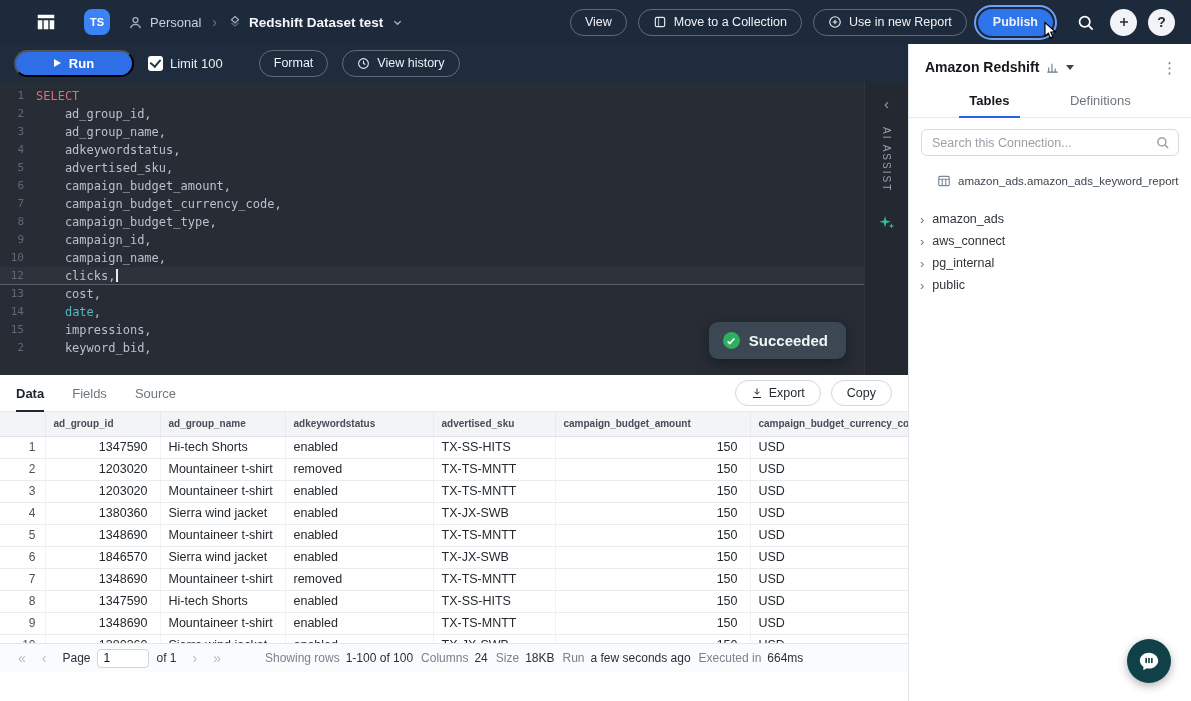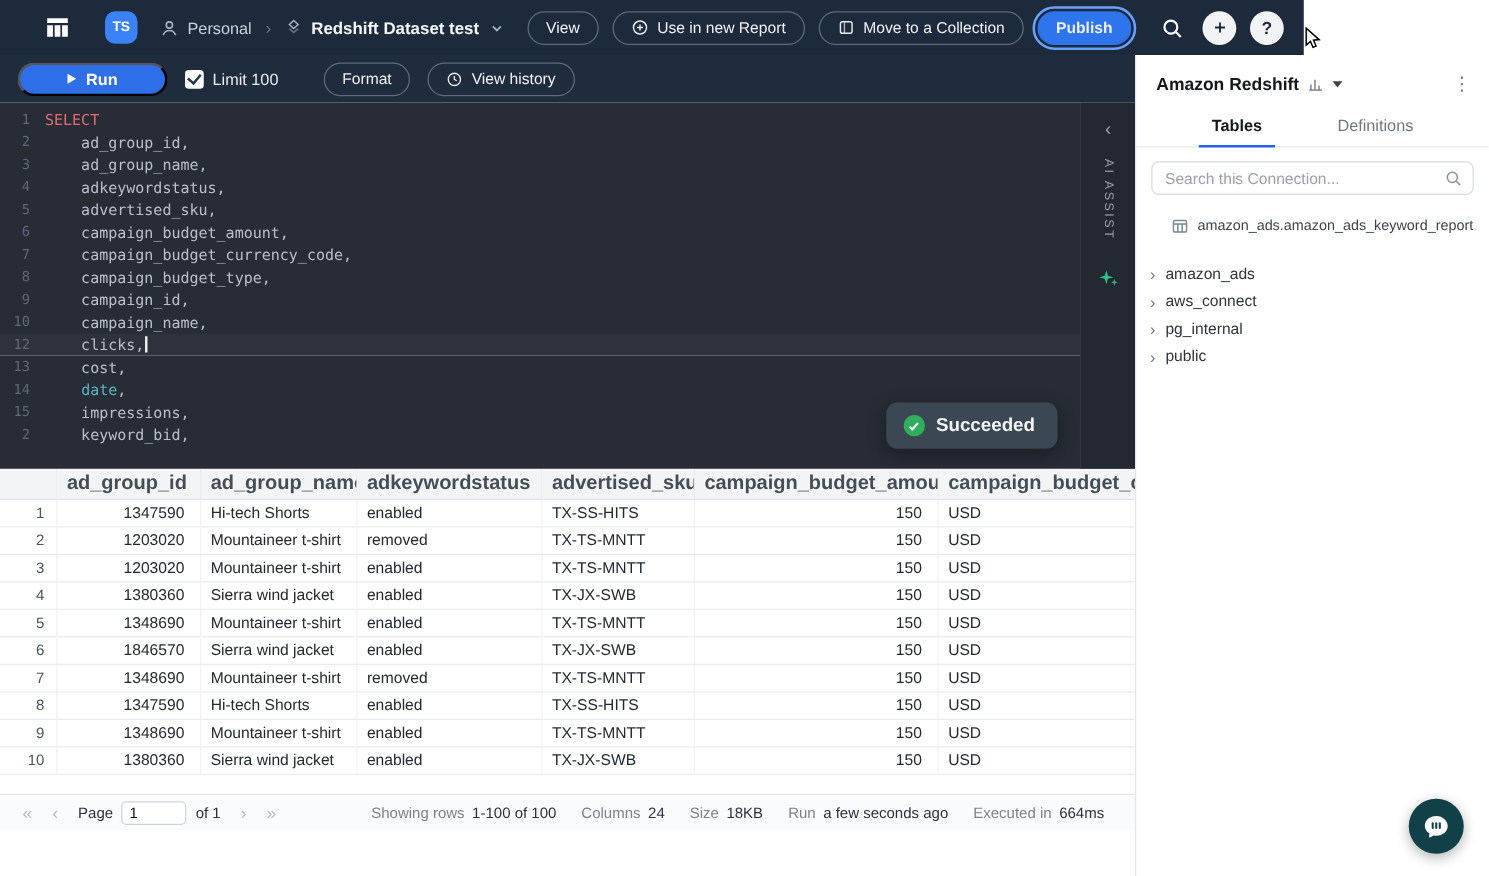--- a/index.html
+++ b/index.html
@@ -1,19 +1,19 @@
 <!DOCTYPE html>
 <html><head>
 <meta charset="utf-8">
 <style>
   * { box-sizing: border-box; margin: 0; padding: 0; }
   html,body { width:1191px; height:701px; overflow:hidden; font-family:"Liberation Sans",sans-serif; background:#fff; position:relative; }
 
   
-  .topbar { position:absolute; top:0; left:0; width:1043px; height:44px; background:#1d2a3b; display:flex; align-items:center; padding:0 16px 0 34px; z-index:20; }
+  .topbar { position:absolute; top:0; left:0; width:1191px; height:44px; background:#1d2a3b; display:flex; align-items:center; padding:0 16px 0 34px; z-index:20; }
   .logo { width:24px; height:24px; display:flex; align-items:center; justify-content:center; cursor:pointer; }
   .avatar { width:26px; height:26px; border-radius:8px; background:#3b82f6; color:#fff; font-size:11px; font-weight:700; display:flex; align-items:center; justify-content:center; margin-left:26px; }
   .crumb { display:flex; align-items:center; gap:7px; margin-left:18px; color:#c9d1da; font-size:13px; }
   .crumb .sep { color:#6d7886; font-size:14px; margin:0 4px; }
   .doc-title { color:#f4f6f8; font-weight:600; font-size:13.5px; }
   .tb-right { margin-left:auto; display:flex; align-items:center; gap:11px; }
   .pill { height:27px; border:1px solid rgba(255,255,255,.3); border-radius:14px; background:transparent; color:#eef1f5; font-size:12.5px; display:flex; align-items:center; gap:7px; padding:0 14px; cursor:pointer; white-space:nowrap; }
   .pill.primary { background:#2e74ea; border-color:#2e74ea; font-weight:600; outline:2px solid #6ba0ff; outline-offset:2px; margin-right:8px; }
   .circle-btn { width:27px; height:27px; border-radius:50%; background:#f1f3f6; display:flex; align-items:center; justify-content:center; color:#1d2a3b; font-size:14px; font-weight:700; cursor:pointer; }
   .circle-btn.ghost { background:transparent; }
@@ -51,32 +51,32 @@
   .results { flex:none; height:297px; background:#fff; display:flex; flex-direction:column; }
   .results-tabs { height:37px; flex:none; display:flex; align-items:center; gap:28px; padding:0 16px; border-bottom:1px solid #e7eaee; }
   .r-tab { font-size:13px; color:#6e7680; cursor:pointer; position:relative; height:100%; display:flex; align-items:center; }
   .r-tab.active { color:#1d242c; font-weight:700; }
   .r-tab.active::after { content:""; position:absolute; left:0; right:0; bottom:-1px; height:2px; background:#20262e; }
   .r-actions { margin-left:auto; display:flex; gap:10px; }
   .r-btn { height:26px; border:1px solid #d3d8de; border-radius:14px; background:#fff; color:#1f2730; font-size:12.5px; display:flex; align-items:center; gap:6px; padding:0 15px; cursor:pointer; }
 
   .grid-wrap { height:260px; overflow:hidden; }
   table.grid { border-collapse:collapse; table-layout:fixed; width:908px; }
-  .grid th { height:24px; background:#f2f4f6; border-bottom:1px solid #dfe3e8; border-right:1px solid #e7eaee; font-size:16px; font-weight:600; color:#454d57; text-align:left; padding-left:8px; overflow:hidden; white-space:nowrap; }
+  .grid th { height:24px; background:#f2f4f6; border-bottom:1px solid #dfe3e8; border-right:1px solid #e7eaee; font-size:10px; font-weight:600; color:#454d57; text-align:left; padding-left:8px; overflow:hidden; white-space:nowrap; }
   .grid td { height:22px; border-bottom:1px solid #e9ecef; border-right:1px solid #f0f2f5; font-size:12.5px; color:#23292f; padding-left:8px; overflow:hidden; white-space:nowrap; }
   .grid td:nth-child(1) { text-align:right; padding:0 9px 0 0; color:#4a525c; font-size:12px; }
   .grid td:nth-child(2), .grid td:nth-child(6) { text-align:right; padding:0 12px 0 0; }
 
   
   .statusbar { height:29px; flex:none; background:#fafbfc; border-top:1px solid #e4e7ea; display:flex; align-items:center; font-size:12px; padding:0 10px; }
   .pg-btn { color:#b3bac2; font-size:14px; padding:0 8px; cursor:pointer; }
   .pg-label { color:#2b313a; margin:0 6px 0 8px; }
   .page-input { width:52px; height:19px; border:1px solid #cfd5db; border-radius:4px; font-size:12px; color:#111; padding:0 6px; background:#fff; }
   .pg-of { color:#2b313a; margin:0 8px; }
-  .stats { display:flex; gap:20px; margin-left:68px; }
+  .stats { display:flex; gap:8px; margin-left:36px; }
   .stat { display:flex; gap:6px; }
   .stat-label { color:#7a828c; }
   .stat-value { color:#2b313a; }
 
   
   .sidebar { position:absolute; top:44px; left:908px; width:283px; height:657px; background:#fff; border-left:1px solid #e2e5ea; }
   .sb-header { display:flex; align-items:center; padding:15px 14px 9px 16px; }
   .sb-conn { display:flex; align-items:center; gap:7px; cursor:pointer; }
   .sb-title { font-size:14px; font-weight:600; color:#14181d; }
   .sb-caret { width:0; height:0; border-left:4px solid transparent; border-right:4px solid transparent; border-top:5px solid #3a424b; }
@@ -132,34 +132,34 @@
         </svg>
     </span>
   </div>
   <div class="tb-right">
     <button class="pill">
         <span>View</span>
       </button>
     <button class="pill">
       <span style="display:flex;">
         <svg width="14" height="14" viewBox="0 0 24 24" fill="none" stroke="#e8ebef" stroke-width="2">
-            <circle cx="12" cy="12" r="9"></circle>
-            <path d="M12 8v8M8 12h8"></path>
-          </svg>
-      </span>
-      <span>Use in new Report</span>
+            <rect x="4" y="4" width="16" height="16" rx="3"></rect>
+            <path d="M9.5 4v16" opacity=".7"></path>
+          </svg>
+      </span>
+      <span>Move to a Collection</span>
     </button>
     <button class="pill">
       <span style="display:flex;">
         <svg width="14" height="14" viewBox="0 0 24 24" fill="none" stroke="#e8ebef" stroke-width="2">
-            <rect x="4" y="4" width="16" height="16" rx="3"></rect>
-            <path d="M9.5 4v16" opacity=".7"></path>
-          </svg>
-      </span>
-      <span>Move to a Collection</span>
+            <circle cx="12" cy="12" r="9"></circle>
+            <path d="M12 8v8M8 12h8"></path>
+          </svg>
+      </span>
+      <span>Use in new Report</span>
     </button>
     <button class="pill primary">
         <span>Publish</span>
       </button>
     <div class="circle-btn ghost">
       <span style="display:flex;">
         <svg width="19" height="19" viewBox="0 0 24 24" fill="none" stroke="#fff" stroke-width="2.2">
             <circle cx="11" cy="11" r="6.5"></circle>
             <path d="M16 16l5 5"></path>
           </svg>
@@ -288,20 +288,38 @@
       <span class="toast-check">
         <svg width="10" height="10" viewBox="0 0 24 24" fill="none" stroke="#fff" stroke-width="4">
             <path d="M4 13l5 5L20 6"></path>
           </svg>
       </span>
       <span class="toast-text">Succeeded</span>
     </div>
   </div>
 
   <div class="results">
+    <div class="results-tabs">
+      <span class="r-tab active">Data</span>
+      <span class="r-tab">Fields</span>
+      <span class="r-tab">Source</span>
+      <span class="r-actions">
+        <button class="r-btn">
+          <span style="display:flex;">
+            <svg width="12" height="12" viewBox="0 0 24 24" fill="none" stroke="#20262e" stroke-width="2">
+                <path d="M12 3v11M7 9.5l5 5 5-5M4 21h16"></path>
+              </svg>
+          </span>
+          <span>Export</span>
+        </button>
+        <button class="r-btn">
+            <span>Copy</span>
+          </button>
+      </span>
+    </div>
     <div class="grid-wrap">
       <table class="grid">
         <colgroup>
           <col style="width:45px">
             <col style="width:115px">
             <col style="width:125px">
             <col style="width:148px">
             <col style="width:122px">
             <col style="width:195px">
             <col style="width:158px">

